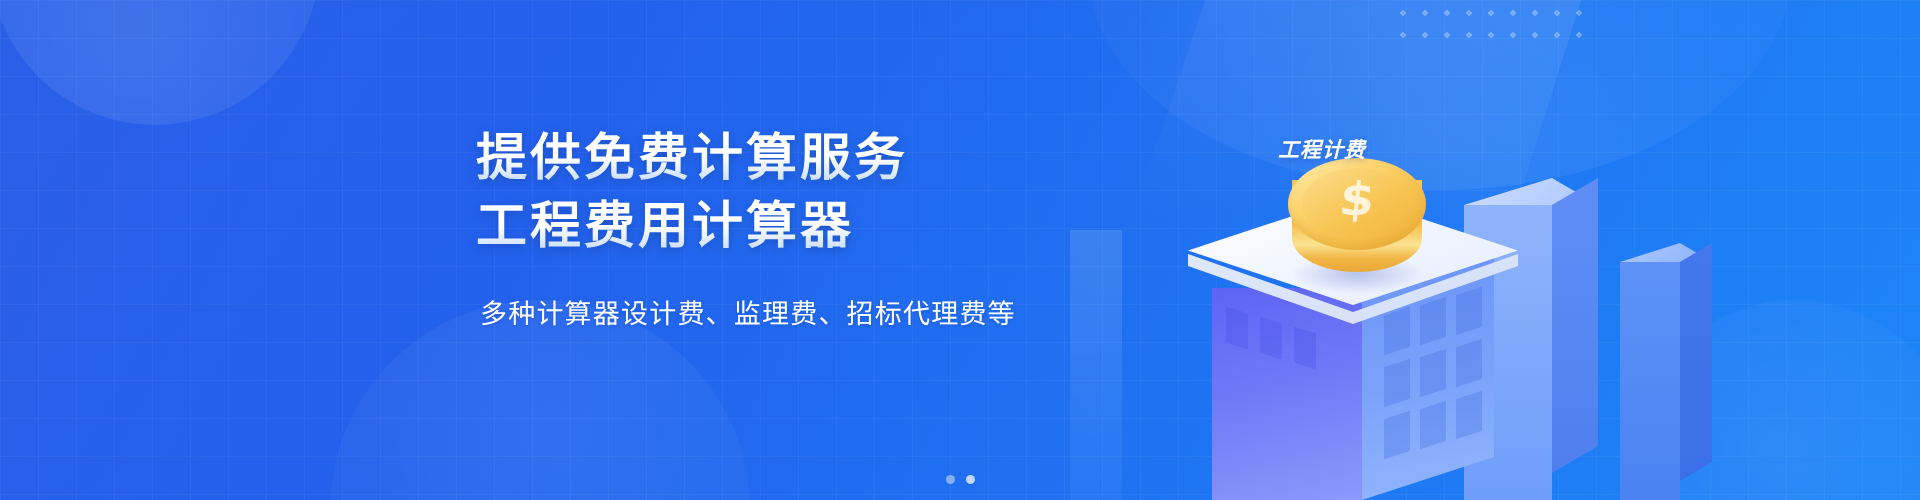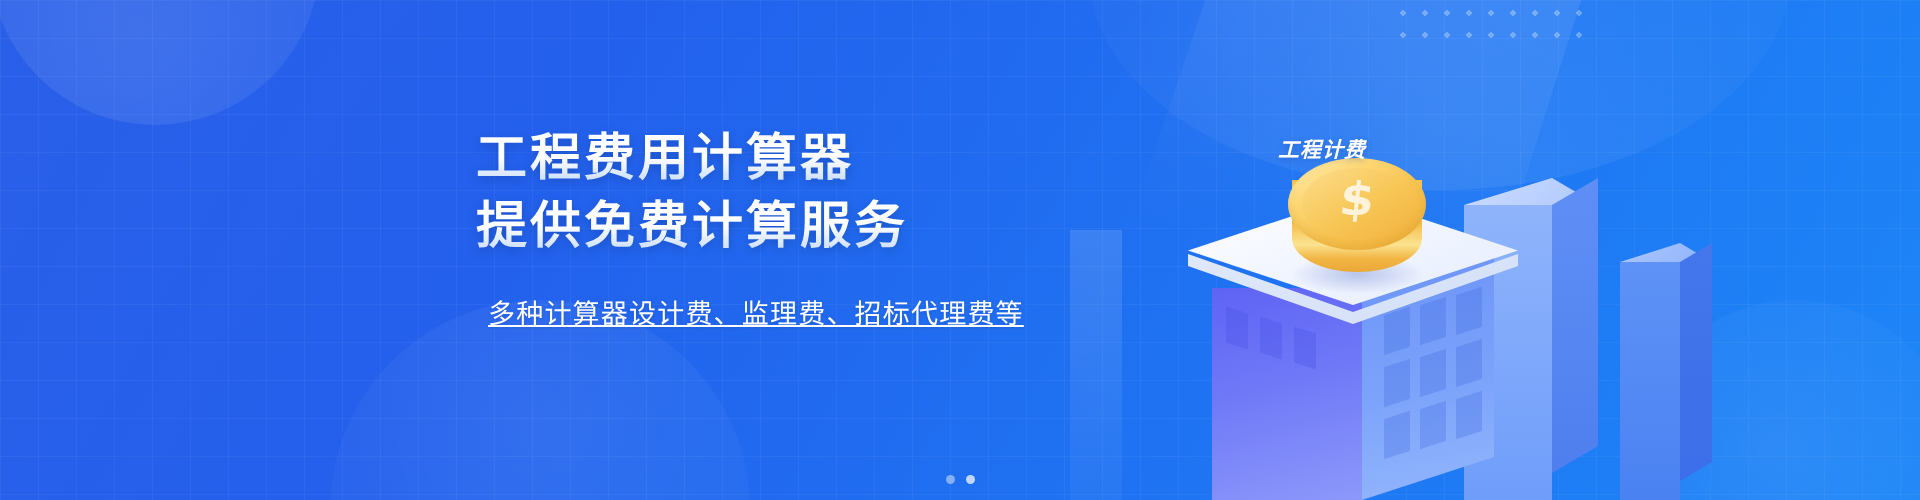--- a/index.html
+++ b/index.html
@@ -178,24 +178,23 @@
     filter: drop-shadow(0 3px 5px rgba(16,50,130,.35));
     white-space: nowrap;
   }
   .headline + .headline { margin-top: 8px; }
 
   .subline {
     font-size: 27px;
     color: #ffffff;
     line-height: 1.55;
     letter-spacing: 1.2px;
-    margin: 12px;
+    margin: 4px;
     white-space: nowrap;
     text-shadow: 0 1px 3px rgba(16,50,130,.22);
-    text-decoration: underline;
   }
   .sub-wrap { margin-top: 38px; }
 
   
   .dots {
     position: absolute;
     left: 0; right: 0; bottom: 16px;
     display: flex; justify-content: center; gap: 11px;
   }
   .dot {
@@ -264,22 +263,22 @@
         <div class="coin-face">
           <div class="coin-sign">$</div>
         </div>
       </div>
     </div>
   </div>
 
   <div class="badge-label">工程计费</div>
 
   <div class="copy">
+    <h1 class="headline">提供免费计算服务</h1>
     <h1 class="headline">工程费用计算器</h1>
-    <h1 class="headline">提供免费计算服务</h1>
     <div class="sub-wrap">
       <p class="subline">多种计算器设计费、监理费、招标代理费等</p>
     </div>
   </div>
 
   <div class="dots">
       <span class="dot"></span>
       <span class="dot active"></span>
     </div>
 

